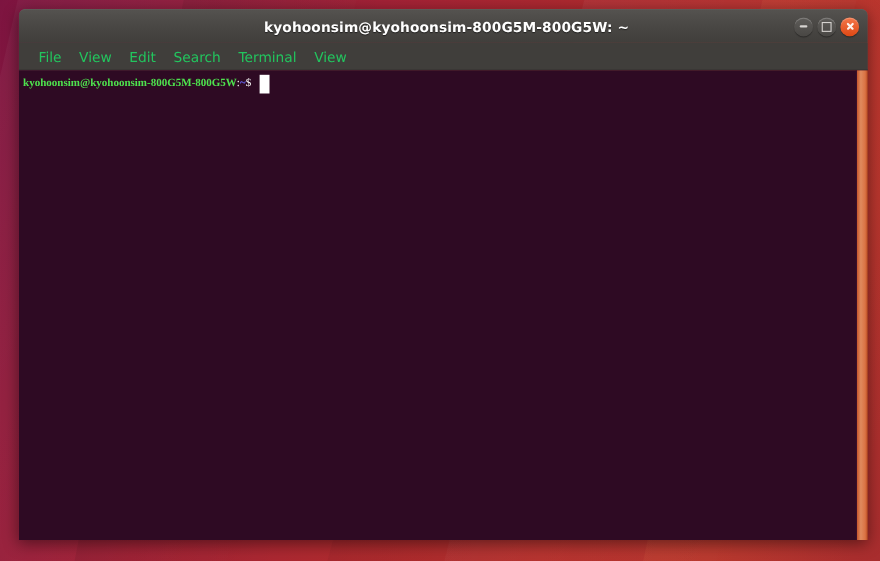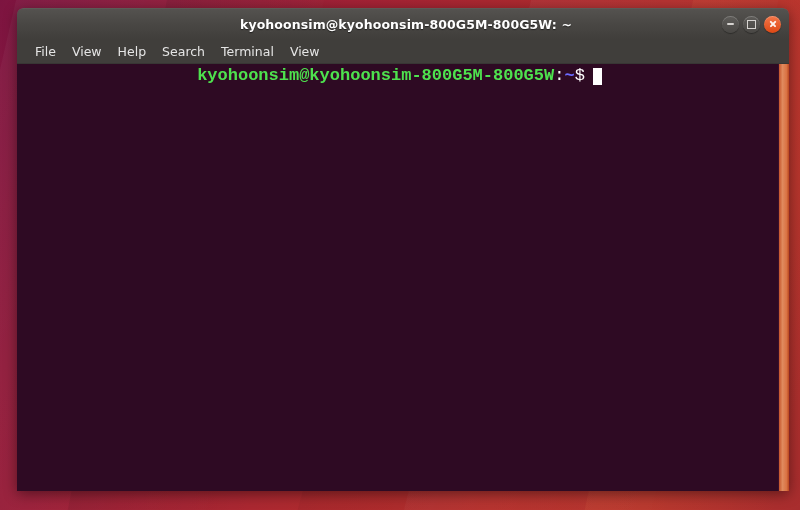--- a/index.html
+++ b/index.html
@@ -147,21 +147,21 @@
   
   #menubar {
     height: 24px;
     background: #403e3b;
     display: flex;
     align-items: center;
     padding-left: 10px;
     border-bottom: 1px solid #383634;
   }
   .menu-item {
-    color: #e5e5e5;
+    color: #22c55e;
     font-family: "DejaVu Sans", sans-serif;
     font-size: 12.5px;
     padding: 2px 8px;
     white-space: nowrap;
     cursor: default;
     border-radius: 2px;
   }
 
   
   #terminal-body {
@@ -169,27 +169,26 @@
     height: 429px;
     background: #2e0a23;
     display: flex;
   }
   #terminal-screen {
     flex: 1 1 auto;
     padding: 3px 0 0 4px;
     overflow: hidden;
   }
   .term-line {
-    font-family: Liberation Mono, monospace;
-    font-size: 17px;
+    font-family: Liberation Serif, serif;
+    font-size: 10px;
     line-height: 18px;
     white-space: pre;
     display: flex;
     align-items: center;
-    justify-content: center;
   }
   .c-user  { color: #4ee24e; font-weight: bold; }
   .c-punct { color: #ffffff; }
   .c-path  { color: #6a6aff; font-weight: bold; }
   .c-dollar{ color: #ffffff; }
   #cursor-block {
     display: inline-block;
     width: 9px;
     height: 17px;
     background: #ffffff;
@@ -230,21 +229,21 @@
         </div>
         <div class="wbtn close">
           <span class="glyph-close"></span>
         </div>
       </div>
     </div>
 
     <div id="menubar">
       <div class="menu-item">File</div>
       <div class="menu-item">View</div>
-      <div class="menu-item">Help</div>
+      <div class="menu-item">Edit</div>
       <div class="menu-item">Search</div>
       <div class="menu-item">Terminal</div>
       <div class="menu-item">View</div>
     </div>
 
     <div id="terminal-body">
       <div id="terminal-screen">
         <div class="term-line">
           <span class="c-user">kyohoonsim@kyohoonsim-800G5M-800G5W</span><span class="c-punct">:</span><span class="c-path">~</span><span class="c-dollar">$</span><span id="cursor-block"></span>
         </div>

